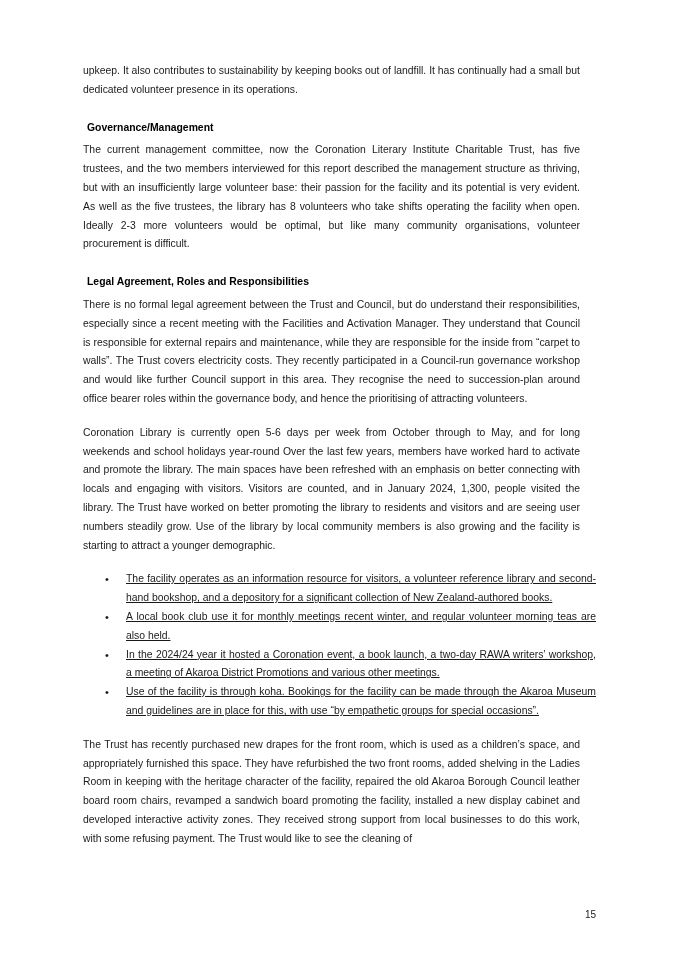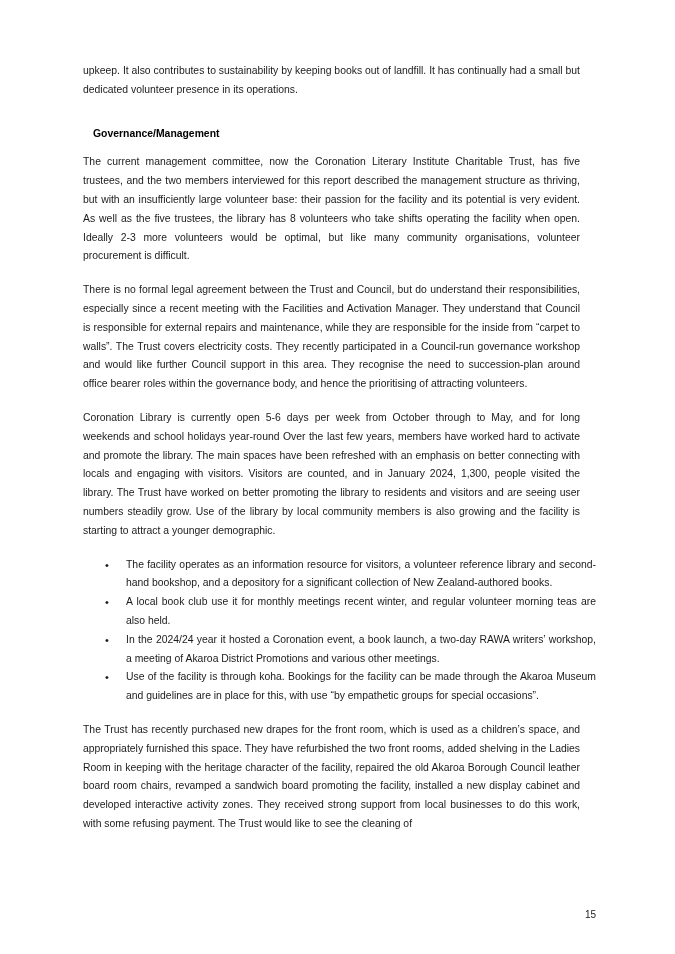--- a/index.html
+++ b/index.html
@@ -25,21 +25,21 @@
   }
   p.body {
     margin: 0 16px 0 0;
     font-size: 10.4px;
     line-height: 18.8px;
     text-align: justify;
     text-justify: inter-word;
     color: #1a1a1a;
   }
   h3.heading {
-    margin: 10px;
+    margin: 4px;
     font-size: 10.4px;
     line-height: 18.8px;
     font-weight: bold;
     color: #000000;
   }
   .gap-sm { height: 15px; }
   .bullets {
     margin: 0;
     padding: 0;
     list-style: none;
@@ -53,21 +53,21 @@
     color: #1a1a1a;
     margin-bottom: 0px;
   }
   .bullets li .dot {
     position: absolute;
     left: 22px;
     top: 0;
     font-size: 11px;
     line-height: 18.8px;
   }
-  .bullet-inner { display: block; }
+  .bullet-inner { display: block; text-decoration: underline; }
   .page-number {
     position: absolute;
     right: 79px;
     bottom: 34px;
     font-size: 10px;
     color: #1a1a1a;
   }
 </style>
 </head>
 <body>
@@ -75,20 +75,21 @@
 <div class="page">
   <div class="content">
 
     <p class="body">upkeep. It also contributes to sustainability by keeping books out of landfill. It has continually had a small but dedicated volunteer presence in its operations.</p>
 
     <div class="gap-sm"></div>
     <h3 class="heading">Governance/Management</h3>
     <p class="body">The current management committee, now the Coronation Literary Institute Charitable Trust, has five trustees, and the two members interviewed for this report described the management structure as thriving, but with an insufficiently large volunteer base: their passion for the facility and its potential is very evident. As well as the five trustees, the library has 8 volunteers who take shifts operating the facility when open. Ideally 2-3 more volunteers would be optimal, but like many community organisations, volunteer procurement is difficult.</p>
 
     <div class="gap-sm"></div>
+    <h3 class="heading">Legal Agreement, Roles and Responsibilities</h3>
     <p class="body">There is no formal legal agreement between the Trust and Council, but do understand their responsibilities, especially since a recent meeting with the Facilities and Activation Manager. They understand that Council is responsible for external repairs and maintenance, while they are responsible for the inside from “carpet to walls”. The Trust covers electricity costs. They recently participated in a Council-run governance workshop and would like further Council support in this area. They recognise the need to succession-plan around office bearer roles within the governance body, and hence the prioritising of attracting volunteers.</p>
 
     <div class="gap-sm"></div>
     <p class="body">Coronation Library is currently open 5-6 days per week from October through to May, and for long weekends and school holidays year-round Over the last few years, members have worked hard to activate and promote the library. The main spaces have been refreshed with an emphasis on better connecting with locals and engaging with visitors. Visitors are counted, and in January 2024, 1,300, people visited the library. The Trust have worked on better promoting the library to residents and visitors and are seeing user numbers steadily grow. Use of the library by local community members is also growing and the facility is starting to attract a younger demographic.</p>
 
     <div class="gap-sm"></div>
     <ul class="bullets">
       <li>
         <span class="dot">•</span>
         <span class="bullet-inner">The facility operates as an information resource for visitors, a volunteer reference library and second-hand bookshop, and a depository for a significant collection of New Zealand-authored books.</span>

